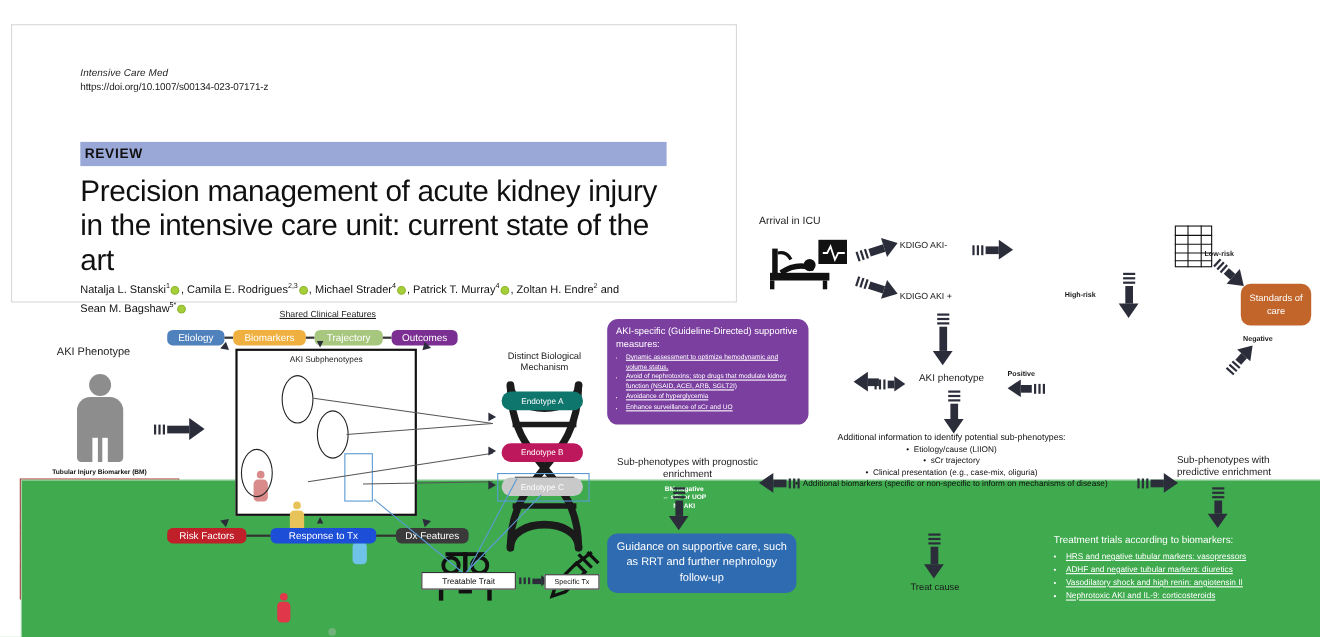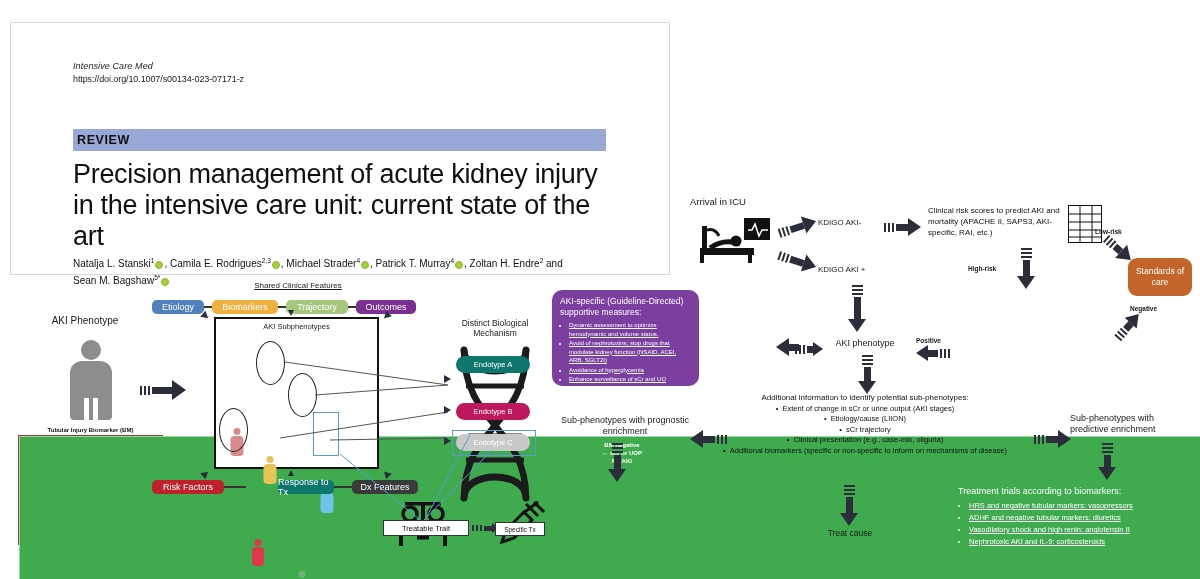--- a/index.html
+++ b/index.html
@@ -210,21 +210,21 @@
   <svg class="abs" style="left:270px;top:340px;width:200px;height:130px;overflow:visible;">
     <line x1="15" y1="22" x2="178" y2="45" stroke="#555" stroke-width="1"></line>
     <line x1="45" y1="55" x2="178" y2="45" stroke="#555" stroke-width="1"></line>
     <line x1="10" y1="98" x2="178" y2="72" stroke="#555" stroke-width="1"></line>
     <line x1="60" y1="100" x2="178" y2="98" stroke="#555" stroke-width="1"></line>
   </svg>
 
   <div class="abs" style="left:152px;top:480px;display:flex;align-items:center;">
     <div class="pill" style="background:#c0202a;width:72px;">Risk Factors</div>
     <div style="width:22px;height:2px;background:#333;"></div>
-    <div class="pill" style="background:#0f766e;width:56px;margin-left:32px;">Response to Tx</div>
+    <div class="pill" style="background:#1d4ed8;width:96px;">Response to Tx</div>
     <div style="width:18px;height:2px;background:#333;"></div>
     <div class="pill" style="background:#3a3a3a;width:66px;">Dx Features</div>
   </div>
 
   <div class="abs" style="left:202px;top:312px;transform:rotate(40deg);">
       <div class="arrow-right" style="border-top-width:4px;border-bottom-width:4px;border-left-width:7px;"></div>
     </div>
   <div class="abs" style="left:383px;top:312px;transform:rotate(135deg);">
       <div class="arrow-right" style="border-top-width:4px;border-bottom-width:4px;border-left-width:7px;"></div>
     </div>
@@ -328,21 +328,20 @@
   <div class="abs" id="kdigo-pos">KDIGO AKI +</div>
 
   <div class="abs dash-h" style="left:884px;top:218px;display:flex;align-items:center;">
     <i></i>
       <i></i>
       <i></i>
       <div class="shaft-h" style="width:12px;"></div>
       <div class="arrow-right" style="border-top-width:9px;border-bottom-width:9px;border-left-width:13px;"></div>
   </div>
 
-  <div class="abs" id="risk-scores-text">Clinical risk scores to predict AKI and mortality (APACHE II, SAPS3, AKI-specific, RAI, etc.)</div>
   <svg class="abs" style="left:1068px;top:205px;width:34px;height:38px;overflow:visible;">
     <rect x="0.5" y="0.5" width="33" height="37" fill="#fff" stroke="#111"></rect>
     <line x1="0" y1="9" x2="34" y2="9" stroke="#111"></line>
       <line x1="0" y1="17" x2="34" y2="17" stroke="#111"></line>
     <line x1="0" y1="25" x2="34" y2="25" stroke="#111"></line>
       <line x1="0" y1="32" x2="34" y2="32" stroke="#111"></line>
     <line x1="12" y1="0" x2="12" y2="38" stroke="#111"></line>
       <line x1="24" y1="0" x2="24" y2="38" stroke="#111"></line>
   </svg>
 
@@ -405,28 +404,27 @@
   <div class="abs dash-v" style="left:858px;top:355px;display:flex;flex-direction:column;align-items:center;">
     <i></i>
       <i></i>
       <i></i>
       <div class="shaft-v" style="height:14px;"></div>
       <div class="arrow-down" style="border-left-width:9px;border-right-width:9px;border-top-width:13px;"></div>
   </div>
 
   <div class="abs" id="additional-info">
     <div class="hdr">Additional information to identify potential sub-phenotypes:</div>
-    <div>•&nbsp;&nbsp;<span>Extent of change in sCr or urine output (AKI stages)</span></div>
     <div>•&nbsp;&nbsp;<span>Etiology/cause (LIION)</span></div>
     <div>•&nbsp;&nbsp;<span>sCr trajectory</span></div>
     <div>•&nbsp;&nbsp;<span>Clinical presentation (e.g., case-mix, oliguria)</span></div>
     <div>•&nbsp;&nbsp;<span>Additional biomarkers (specific or non-specific to inform on mechanisms of disease)</span></div>
   </div>
 
-  <div class="abs rounded-box callout" style="left:552px;top:290px;width:147px;height:96px;background:#7b3fa0;">
+  <div class="abs rounded-box callout" style="left:552px;top:290px;width:183px;height:96px;background:#7b3fa0;">
     <div class="hd">AKI-specific (Guideline-Directed) supportive measures:</div>
     <ul>
       <li>Dynamic assessment to optimize hemodynamic and volume status.</li>
       <li>Avoid of nephrotoxins; stop drugs that modulate kidney function (NSAID, ACEI, ARB, SGLT2I)</li>
       <li>Avoidance of hyperglycemia</li>
       <li>Enhance surveillance of sCr and UO</li>
     </ul>
   </div>
   <div class="abs dash-h" style="left:776px;top:338px;display:flex;align-items:center;">
     <div class="arrow-left" style="border-top-width:9px;border-bottom-width:9px;border-right-width:13px;"></div>
@@ -442,20 +440,23 @@
       <i></i>
   </div>
   <div class="abs dash-v" style="left:608px;top:443px;display:flex;flex-direction:column;align-items:center;">
     <i></i>
       <i></i>
       <i></i>
       <div class="shaft-v" style="height:14px;"></div>
       <div class="arrow-down" style="border-left-width:9px;border-right-width:9px;border-top-width:13px;"></div>
   </div>
 
+  <div class="abs rounded-box" style="left:552px;top:485px;width:172px;height:54px;background:#2e6bb0;display:flex;align-items:center;justify-content:center;text-align:center;padding:0 8px;font-size:10px;line-height:14px;">
+    <span>Guidance on supportive care, such as RRT and further nephrology follow-up</span>
+  </div>
 
   <div class="abs" id="predictive-label">Sub-phenotypes with predictive enrichment</div>
   <div class="abs dash-h" style="left:1034px;top:430px;display:flex;align-items:center;">
     <i></i>
       <i></i>
       <i></i>
       <div class="shaft-h" style="width:12px;"></div>
       <div class="arrow-right" style="border-top-width:9px;border-bottom-width:9px;border-left-width:13px;"></div>
   </div>
   <div class="abs dash-v" style="left:1098px;top:443px;display:flex;flex-direction:column;align-items:center;">

